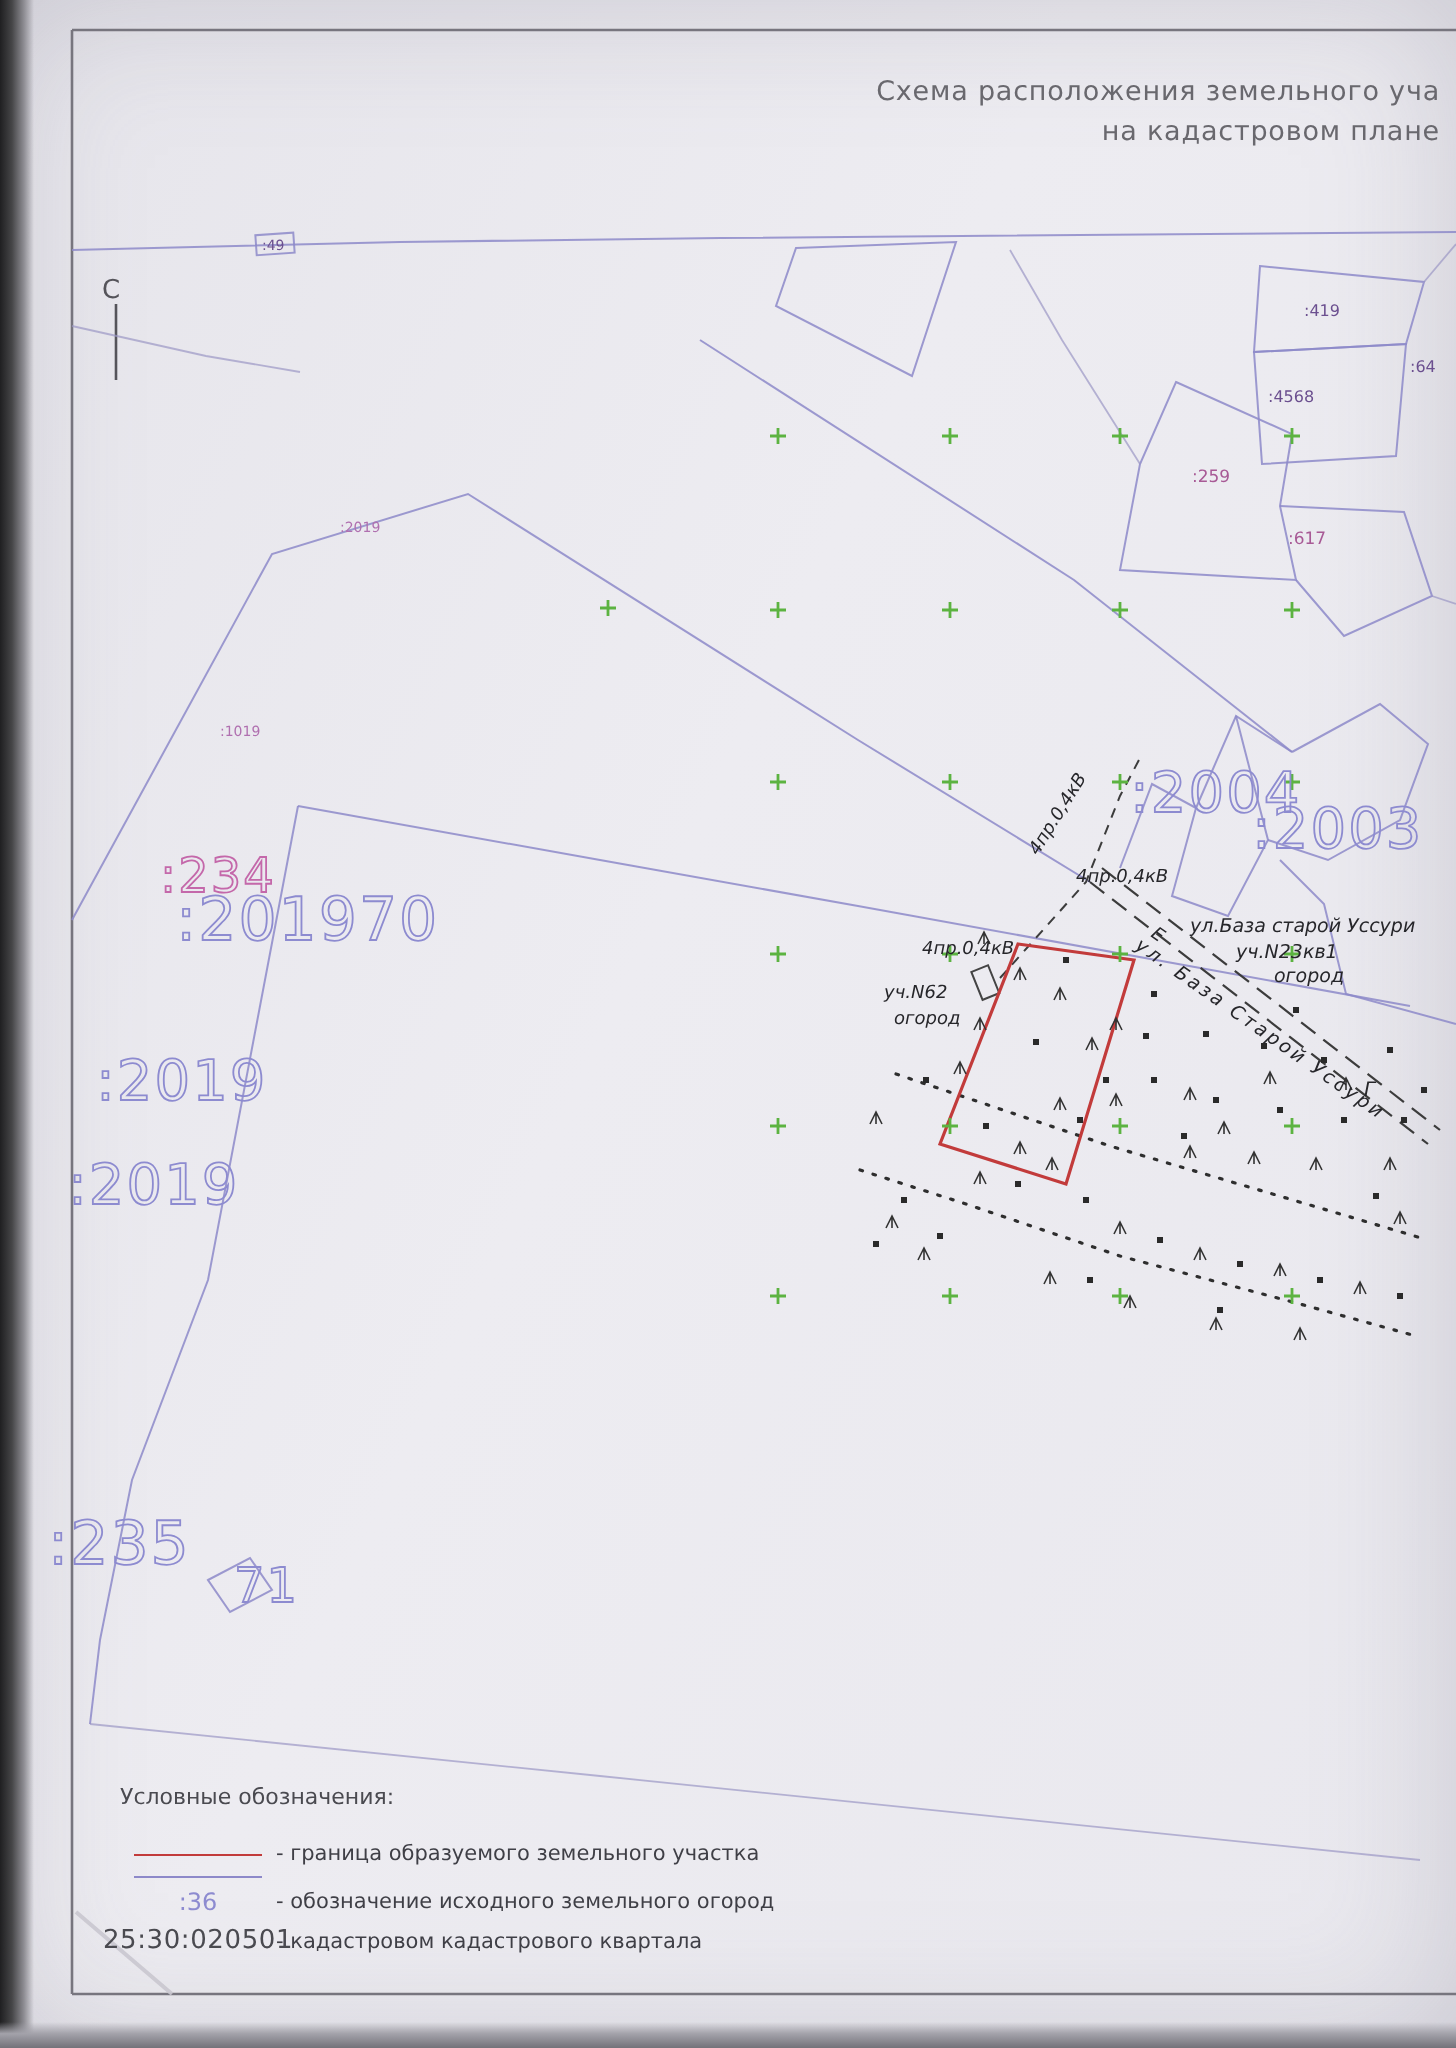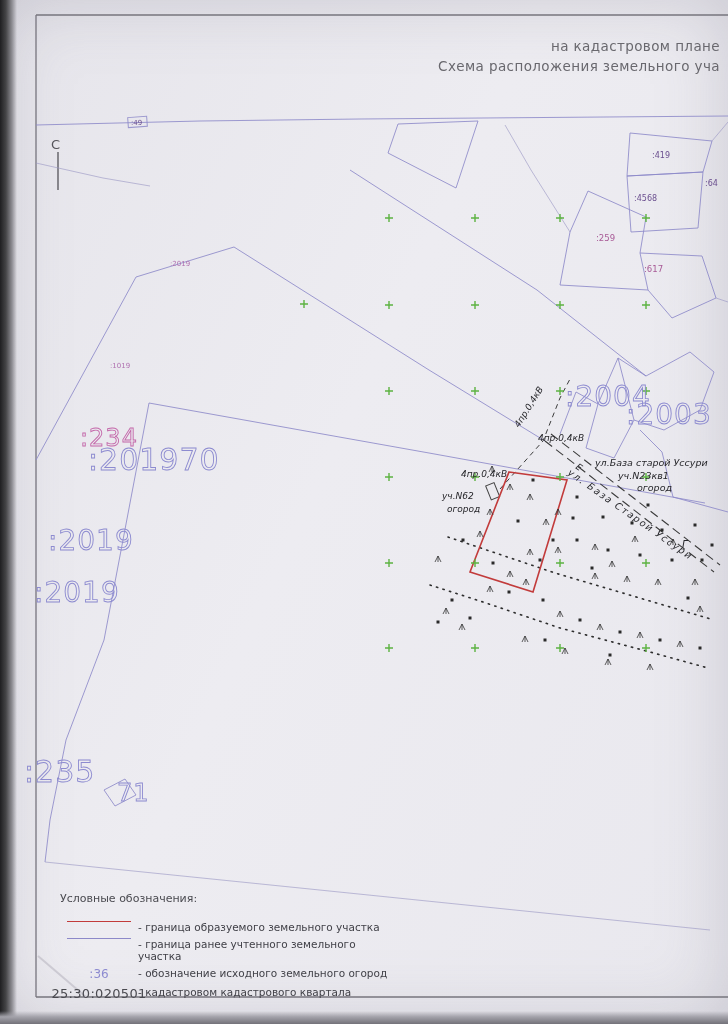--- a/index.html
+++ b/index.html
@@ -30,21 +30,21 @@
   .smallnum{font-size:8px;fill:#6b4f8f;}
   .smallmag{font-size:8.5px;fill:#a85a96;}
   .bignum{fill:none;stroke-width:.9;font-size:28px;letter-spacing:1px;}
   .north-c{font-size:13px;fill:#55545a;}
   
   .title{position:absolute;right:8px;top:36px;width:420px;text-align:right;
     color:#69686e;font-size:13.5px;line-height:20px;letter-spacing:.4px;}
   
   .legend{position:absolute;left:60px;top:892px;width:340px;color:#3f3f46;}
   .legend-header{font-size:11px;margin-bottom:16px;color:#4a4a50;}
-  .lrow{display:flex;align-items:flex-start;margin-bottom:5px;font-size:10.5px;}
+  .lrow{display:flex;align-items:center;margin-bottom:5px;font-size:10.5px;}
   .sw{width:78px;display:flex;justify-content:center;align-items:center;flex:none;}
   .swline{display:block;width:64px;height:0;border-top:1.6px solid;}
   .sw-red{border-color:#c23b3b;}
   .sw-purple{border-color:#8d89c9;}
   .sw-txt-blue{font-size:12px;color:#8d8bd0;}
   .sw-txt-dark{font-size:13px;color:#4a4a50;letter-spacing:.3px;}
   .lbl{flex:1;}
 </style>
 </head>
 <body>
@@ -225,37 +225,36 @@
       <text class="ann2" x="637" y="491">огород</text>
       <text class="ann2" x="567" y="474" transform="rotate(35 567 474)" style="letter-spacing:1.5px">ул. База Старой Уссури</text>
       <text class="ann" x="442" y="499">уч.N62</text>
       <text class="ann" x="447" y="512">огород</text>
       <text class="ann" x="575" y="468" transform="rotate(35 575 468)">Е</text>
       <text class="ann" x="682" y="548" style="font-size:10px">Г</text>
     </g>
   </svg>
 
   <div class="title">
+    <div>Схема расположения земельного уча</div>
     <div>на кадастровом плане</div>
-    <div>Схема расположения земельного уча</div>
   </div>
 
   <div class="legend">
     <div class="legend-header">Условные обозначения:</div>
     <div class="lrow">
       <span class="sw">
           <span class="swline sw-red"></span>
         </span>
       <span class="lbl">- граница образуемого земельного участка</span>
     </div>
     <div class="lrow">
       <span class="sw">
           <span class="swline sw-purple"></span>
         </span>
-      <span class="lbl">- граница ранее учтенного земельного участка</span>
     </div>
     <div class="lrow">
       <span class="sw sw-txt-blue">:36</span>
       <span class="lbl">- обозначение исходного земельного огород</span>
     </div>
     <div class="lrow">
       <span class="sw sw-txt-dark">25:30:020501</span>
       <span class="lbl">- кадастровом кадастрового квартала</span>
     </div>
   </div>

